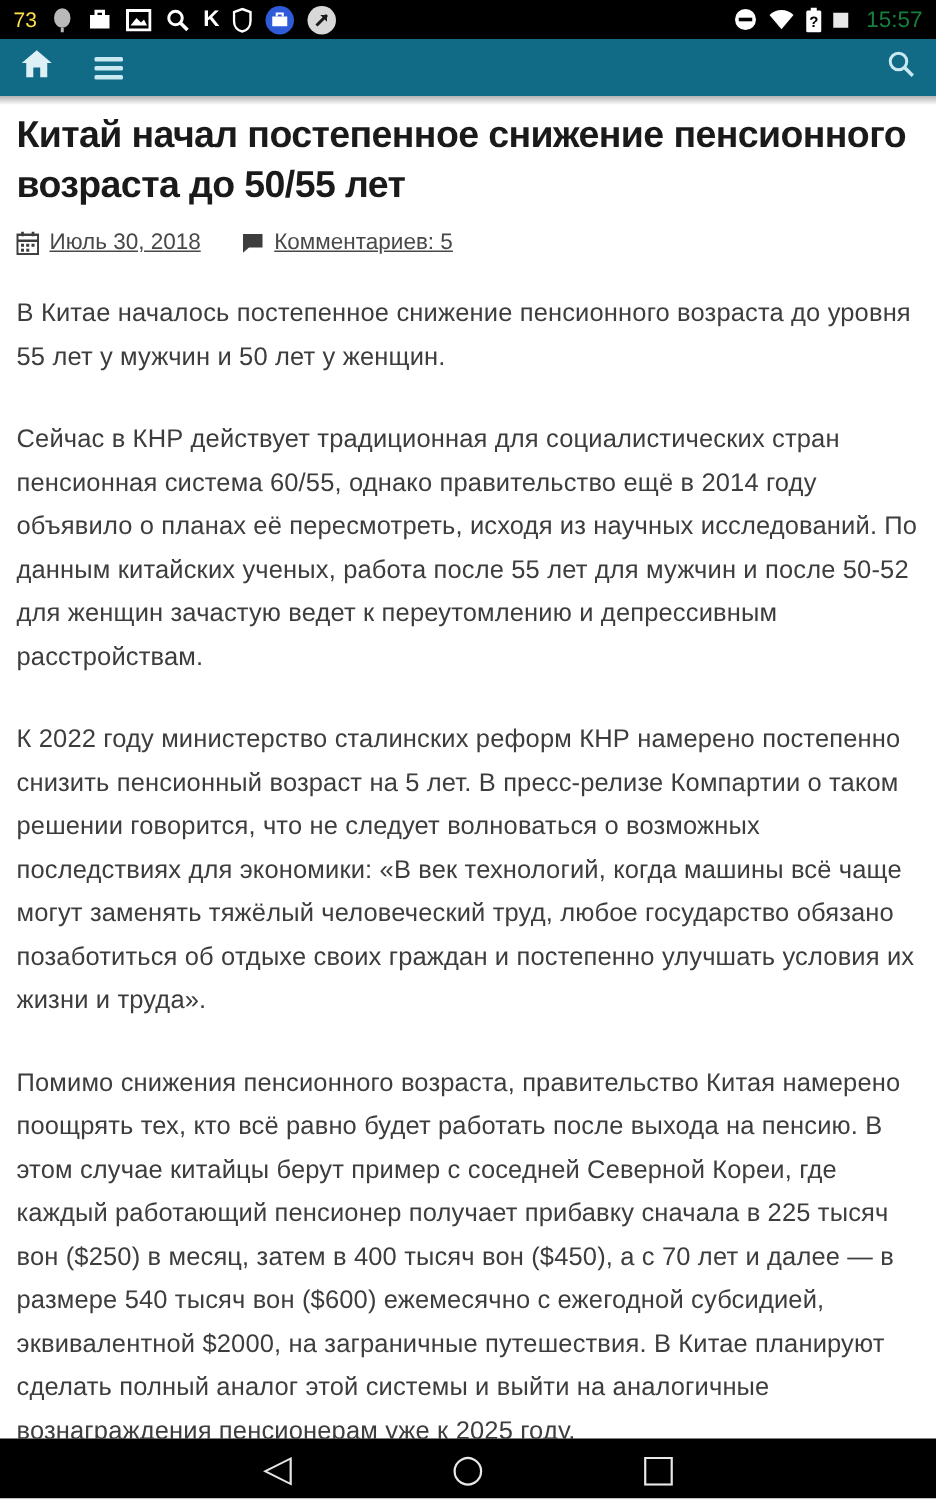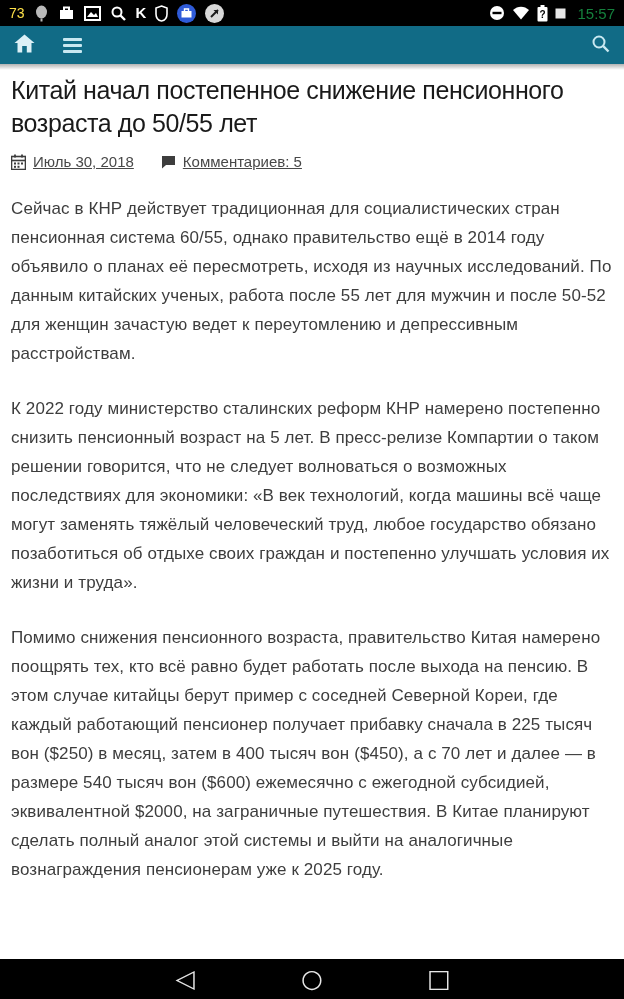--- a/index.html
+++ b/index.html
@@ -34,21 +34,21 @@
     content: ""; position: absolute; left: 0; right: 0; top: 100%; height: 6px;
     background: linear-gradient(to bottom, rgba(0,0,0,0.30), rgba(0,0,0,0));
     pointer-events: none;
   }
   .hamburger { display: inline-flex; flex-direction: column; gap: 3px; padding: 2px; }
   .hamburger span { display: block; width: 19px; height: 3px; background: #c9e8f1; border-radius: 1px; }
 
   
   main { padding: 8px 11px 0 11px; height: 895px; overflow: hidden; }
   .article-title {
-    font-size: 25px; line-height: 33px; font-weight: 400; color: #1a1a1a;
+    font-size: 25px; line-height: 33px; font-weight: 700; color: #1a1a1a;
     letter-spacing: -0.4px; margin-top: 2px;
   }
   .meta-row {
     display: flex; align-items: center; gap: 27px;
     margin-top: 13px; color: #484848; font-size: 15px; text-decoration: underline;
   }
   .meta-item { display: flex; align-items: center; gap: 7px; }
   .meta-item svg { display: block; }
   .article-body { margin-top: 24px; }
   .article-body p {
@@ -191,20 +191,21 @@
         <span>
           <svg width="15" height="14" viewBox="0 0 15 14">
               <path d="M1 1 H14 V10 H5 L1 13.5 Z" fill="#3d3d3d"></path>
             </svg>
         </span>
         <span>Комментариев: 5</span>
       </span>
     </div>
 
     <div class="article-body">
+      <p>В Китае началось постепенное снижение пенсионного возраста до уровня 55 лет у мужчин и 50 лет у женщин.</p>
       <p>Сейчас в КНР действует традиционная для социалистических стран пенсионная система 60/55, однако правительство ещё в 2014 году объявило о планах её пересмотреть, исходя из научных исследований. По данным китайских ученых, работа после 55 лет для мужчин и после 50-52 для женщин зачастую ведет к переутомлению и депрессивным расстройствам.</p>
       <p>К 2022 году министерство сталинских реформ КНР намерено постепенно снизить пенсионный возраст на 5 лет. В пресс-релизе Компартии о таком решении говорится, что не следует волноваться о возможных последствиях для экономики: «В век технологий, когда машины всё чаще могут заменять тяжёлый человеческий труд, любое государство обязано позаботиться об отдыхе своих граждан и постепенно улучшать условия их жизни и труда».</p>
       <p>Помимо снижения пенсионного возраста, правительство Китая намерено поощрять тех, кто всё равно будет работать после выхода на пенсию. В этом случае китайцы берут пример с соседней Северной Кореи, где каждый работающий пенсионер получает прибавку сначала в 225 тысяч вон ($250) в месяц, затем в 400 тысяч вон ($450), а с 70 лет и далее — в размере 540 тысяч вон ($600) ежемесячно с ежегодной субсидией, эквивалентной $2000, на заграничные путешествия. В Китае планируют сделать полный аналог этой системы и выйти на аналогичные вознаграждения пенсионерам уже к 2025 году.</p>
 
     </div>
   </main>
 
   <div class="nav-bar">
     <span class="nav-btn">◁</span>
     <span class="nav-btn">○</span>

